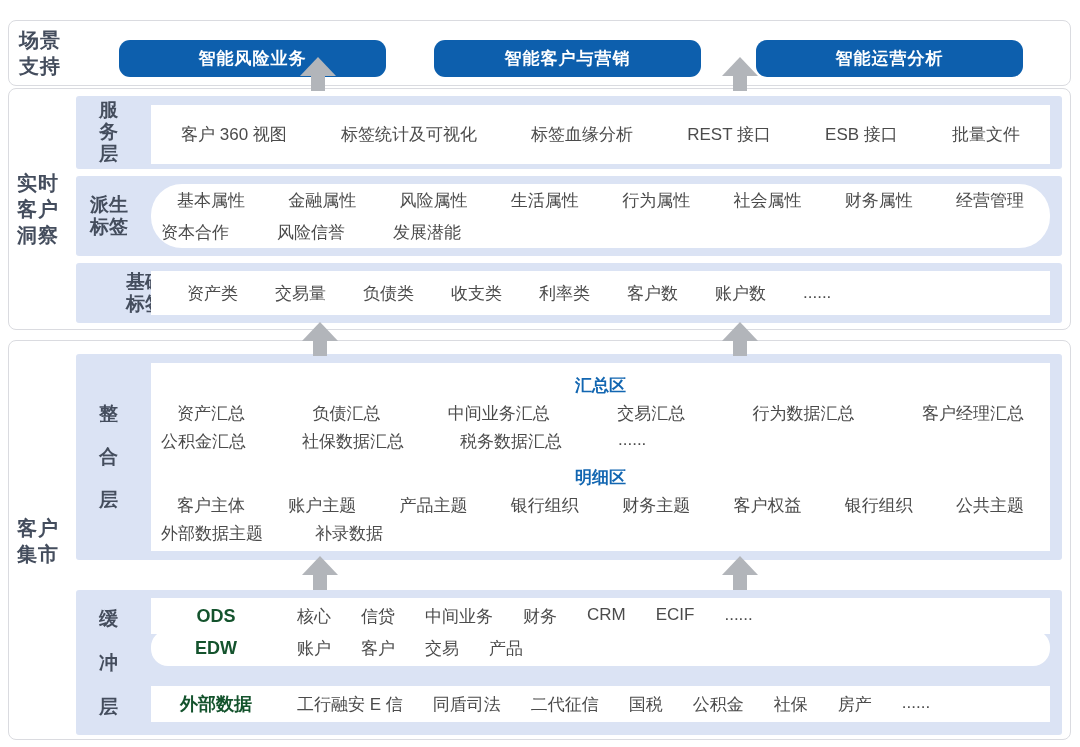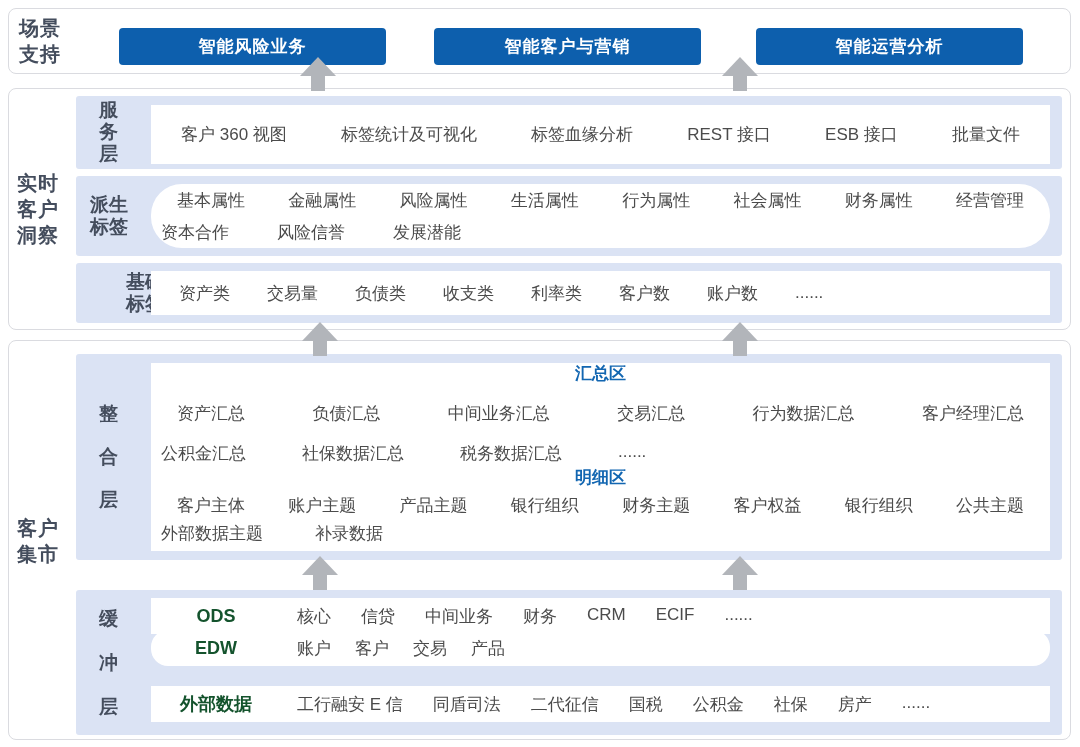--- a/index.html
+++ b/index.html
@@ -1,20 +1,20 @@
 <!DOCTYPE html>
 <html><head>
 <meta charset="utf-8">
 <style>
   html,body{margin:0;padding:0;background:#fff;}
   body{font-family:"Liberation Sans","DejaVu Sans",sans-serif;}
   .page{position:relative;width:1080px;height:747px;background:#fff;overflow:hidden;}
 
   .box{position:absolute;background:#fff;border:1px solid #dadbe0;border-radius:8px;box-sizing:border-box;}
-  .box.top{left:8px;top:8px;width:1063px;height:66px;}
+  .box.top{left:8px;top:20px;width:1063px;height:66px;}
   .box.mid{left:8px;top:88px;width:1063px;height:242px;}
   .box.bot{left:8px;top:340px;width:1063px;height:400px;}
 
   .side-label{position:absolute;font-weight:bold;font-size:20px;line-height:26px;color:#444d5d;
               width:46px;word-break:break-all;letter-spacing:1px;}
 
   .panel{position:absolute;left:67px;width:986px;background:#dbe3f4;border-radius:3px;box-sizing:border-box;}
   .vlabel{position:absolute;font-weight:bold;font-size:19px;color:#444d5d;width:21px;
           word-break:break-all;text-align:center;line-height:22px;}
   .vlabel.two{width:42px;}
@@ -24,21 +24,21 @@
   .white .item{white-space:nowrap;}
   .col{flex-direction:column;justify-content:center;}
   .line{display:flex;width:100%;box-sizing:border-box;}
   .spread{justify-content:space-between;padding:0 26px;}
   .leftrow{justify-content:flex-start;padding-left:10px;gap:48px;}
 
   .zone-title{align-self:center;color:#1266b1;font-weight:bold;font-size:17px;}
 
   .btn{position:absolute;top:19px;width:267px;height:37px;background:#0d5fad;color:#fff;
        font-size:17px;font-weight:bold;display:flex;align-items:center;justify-content:center;
-       border-radius:4px;letter-spacing:1px;cursor:pointer;}
+       border-radius:11px;letter-spacing:1px;cursor:pointer;}
 
   .brow{position:absolute;left:75px;right:12px;height:36px;background:#fff;display:flex;
         align-items:center;font-size:17px;color:#4b4b4b;gap:30px;padding-left:14px;box-sizing:border-box;}
   .bkey{min-width:102px;text-align:center;color:#14532d;font-weight:bold;font-size:18px;white-space:nowrap;}
 
   .arrow{position:absolute;width:36px;height:34px;z-index:6;}
   .arrow .head{width:0;height:0;border-left:18px solid transparent;border-right:18px solid transparent;
                border-bottom:19px solid #b2b5ba;}
   .arrow .stem{width:14px;height:15px;background:#b2b5ba;margin:0 auto;}
 </style>
@@ -85,40 +85,40 @@
         <div class="line leftrow">
             <span class="item">资本合作</span>
             <span class="item">风险信誉</span>
             <span class="item">发展潜能</span>
           </div>
       </div>
     </div>
 
     <div class="panel" style="top:174px;height:60px;">
       <div class="vlabel two" style="left:12px;top:8px;margin-left:36px;">基础标签</div>
-      <div class="white" style="top:8px;bottom:8px;padding-left:28px;gap:37px;">
+      <div class="white" style="top:8px;bottom:8px;padding-left:36px;gap:37px;">
           <span class="item">资产类</span>
           <span class="item">交易量</span>
           <span class="item">负债类</span>
           <span class="item">收支类</span>
           <span class="item">利率类</span>
           <span class="item">客户数</span>
           <span class="item">账户数</span>
           <span class="item">......</span>
         </div>
     </div>
   </section>
 
   <section class="box bot">
     <div class="side-label" style="left:8px;top:174px;">客户集市</div>
 
     <div class="panel" style="top:13px;height:206px;">
       <div class="vlabel" style="left:22px;top:38px;line-height:43px;">整合层</div>
 
-      <div class="white col" style="top:9px;height:102px;padding:7px 0 9px;gap:17px;">
+      <div class="white col" style="top:9px;height:102px;padding:7px 0 9px;gap:5px;">
         <div class="zone-title">汇总区</div>
         <div class="line spread">
             <span class="item">资产汇总</span>
             <span class="item">负债汇总</span>
             <span class="item">中间业务汇总</span>
             <span class="item">交易汇总</span>
             <span class="item">行为数据汇总</span>
             <span class="item">客户经理汇总</span>
           </div>
         <div class="line leftrow" style="gap:56px;">
@@ -159,21 +159,21 @@
             <span class="item">中间业务</span>
             <span class="item">财务</span>
             <span class="item">CRM</span>
             <span class="item">ECIF</span>
             <span class="item">......</span>
           </span>
       </div>
 
       <div class="brow" style="top:40px;border-radius:17px;">
         <span class="bkey">EDW</span>
-        <span class="line" style="gap:24px;width:auto;">
+        <span class="line" style="gap:30px;width:auto;">
             <span class="item">账户</span>
             <span class="item">客户</span>
             <span class="item">交易</span>
             <span class="item">产品</span>
           </span>
       </div>
 
       <div class="brow" style="top:96px;">
         <span class="bkey">外部数据</span>
         <span class="line" style="gap:30px;width:auto;">

